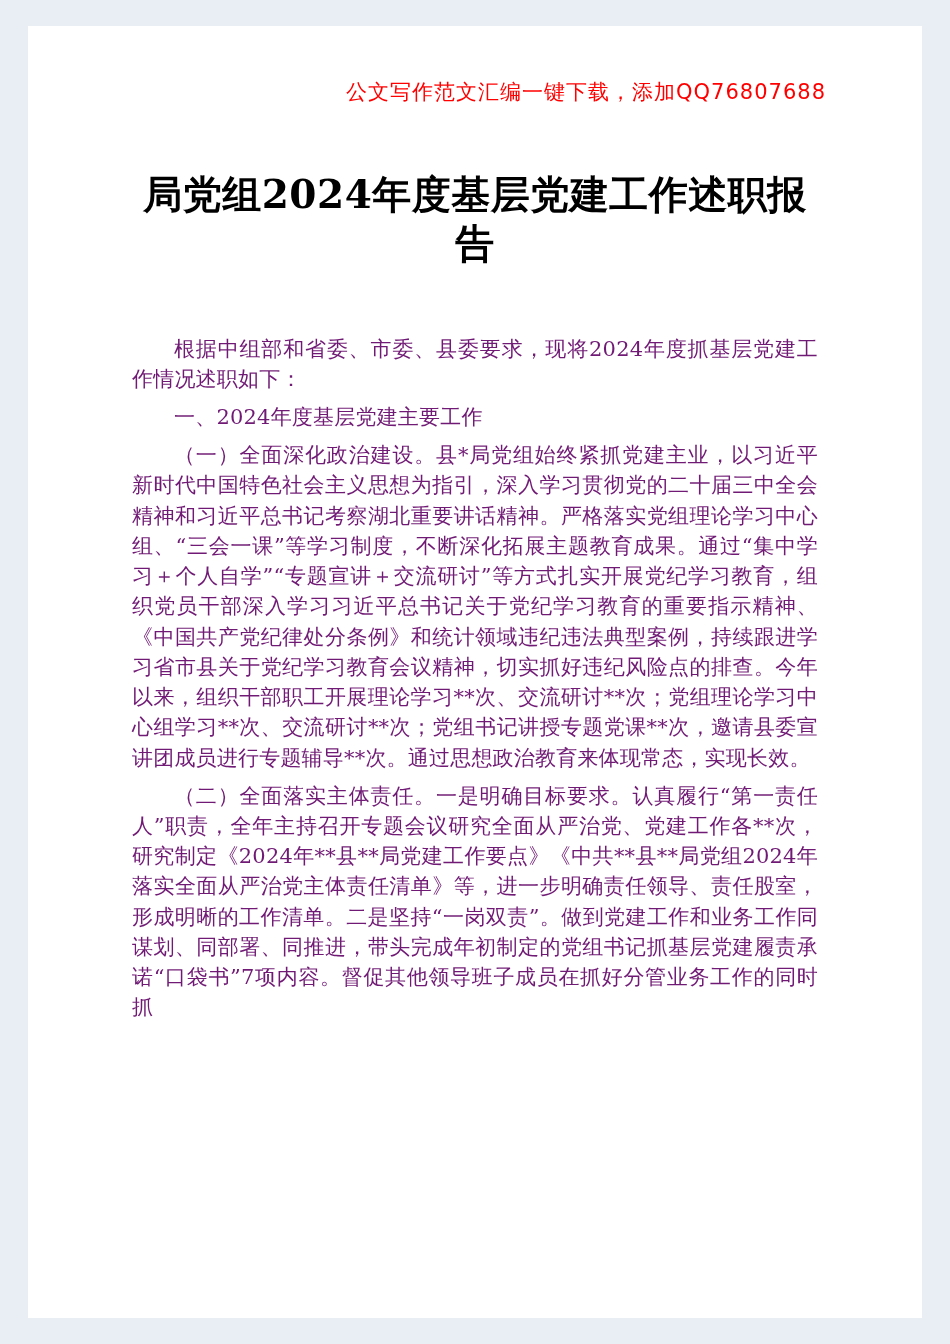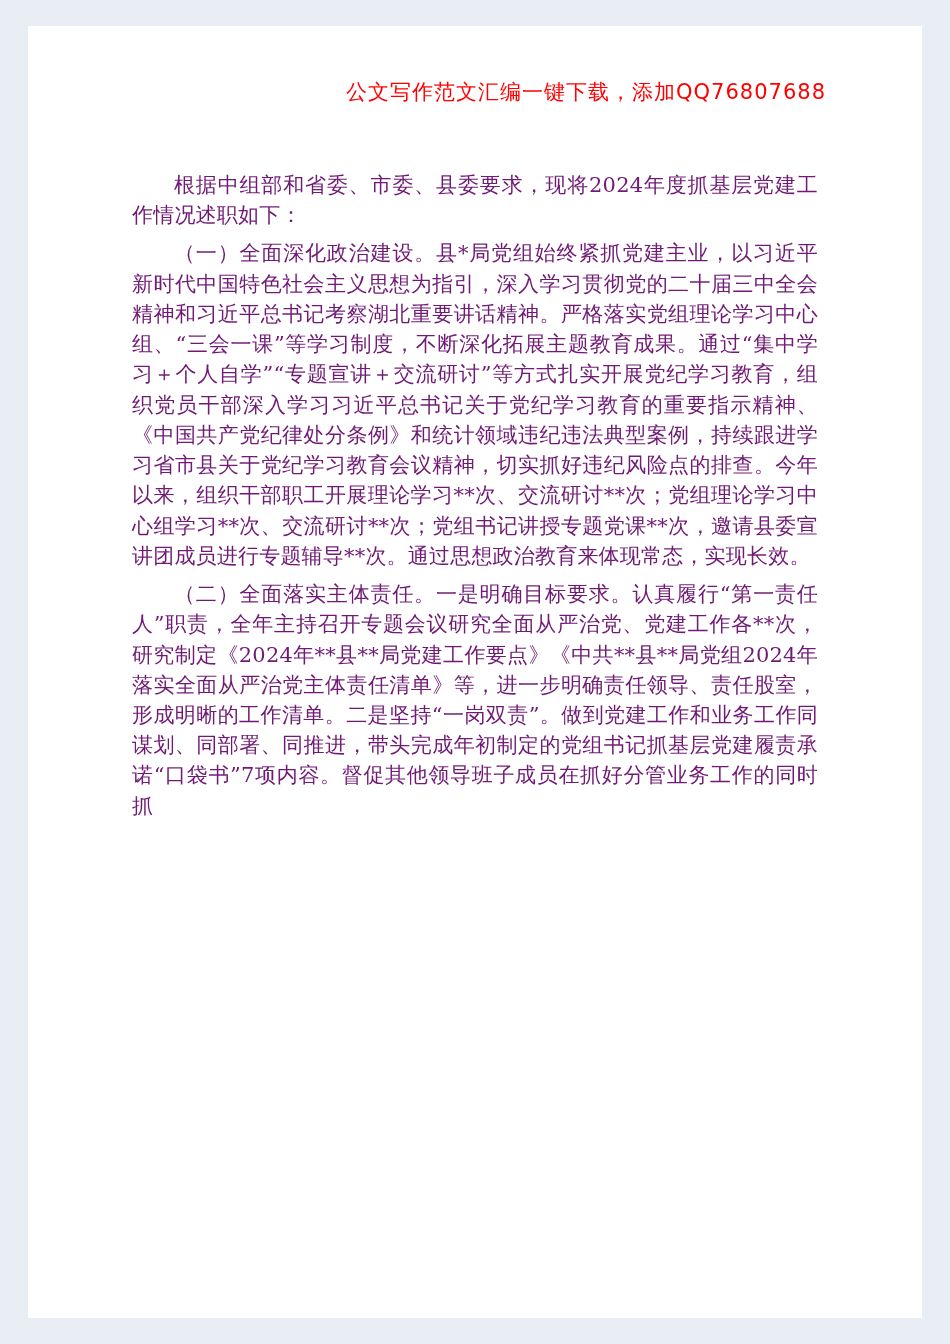--- a/index.html
+++ b/index.html
@@ -55,21 +55,23 @@
   }
 </style>
 </head>
 <body>
 
 <div class="canvas">
   <div class="page">
 
     <div class="notice" style="color: rgb(255, 0, 0);">公文写作范文汇编一键下载，添加QQ76807688</div>
 
+    <h1 class="doc-title">局党组2024年度基层党建工作述职报告</h1>
 
     <div class="body-text">
       <p>根据中组部和省委、市委、县委要求，现将2024年度抓基层党建工作情况述职如下：</p>
+      <p>一、2024年度基层党建主要工作</p>
       <p>（一）全面深化政治建设。县*局党组始终紧抓党建主业，以习近平新时代中国特色社会主义思想为指引，深入学习贯彻党的二十届三中全会精神和习近平总书记考察湖北重要讲话精神。严格落实党组理论学习中心组、“三会一课”等学习制度，不断深化拓展主题教育成果。通过“集中学习＋个人自学”“专题宣讲＋交流研讨”等方式扎实开展党纪学习教育，组织党员干部深入学习习近平总书记关于党纪学习教育的重要指示精神、《中国共产党纪律处分条例》和统计领域违纪违法典型案例，持续跟进学习省市县关于党纪学习教育会议精神，切实抓好违纪风险点的排查。今年以来，组织干部职工开展理论学习**次、交流研讨**次；党组理论学习中心组学习**次、交流研讨**次；党组书记讲授专题党课**次，邀请县委宣讲团成员进行专题辅导**次。通过思想政治教育来体现常态，实现长效。</p>
       <p>（二）全面落实主体责任。一是明确目标要求。认真履行“第一责任人”职责，全年主持召开专题会议研究全面从严治党、党建工作各**次，研究制定《2024年**县**局党建工作要点》《中共**县**局党组2024年落实全面从严治党主体责任清单》等，进一步明确责任领导、责任股室，形成明晰的工作清单。二是坚持“一岗双责”。做到党建工作和业务工作同谋划、同部署、同推进，带头完成年初制定的党组书记抓基层党建履责承诺“口袋书”7项内容。督促其他领导班子成员在抓好分管业务工作的同时抓</p>
     </div>
 
   </div>
 </div>
 
 </body></html>

